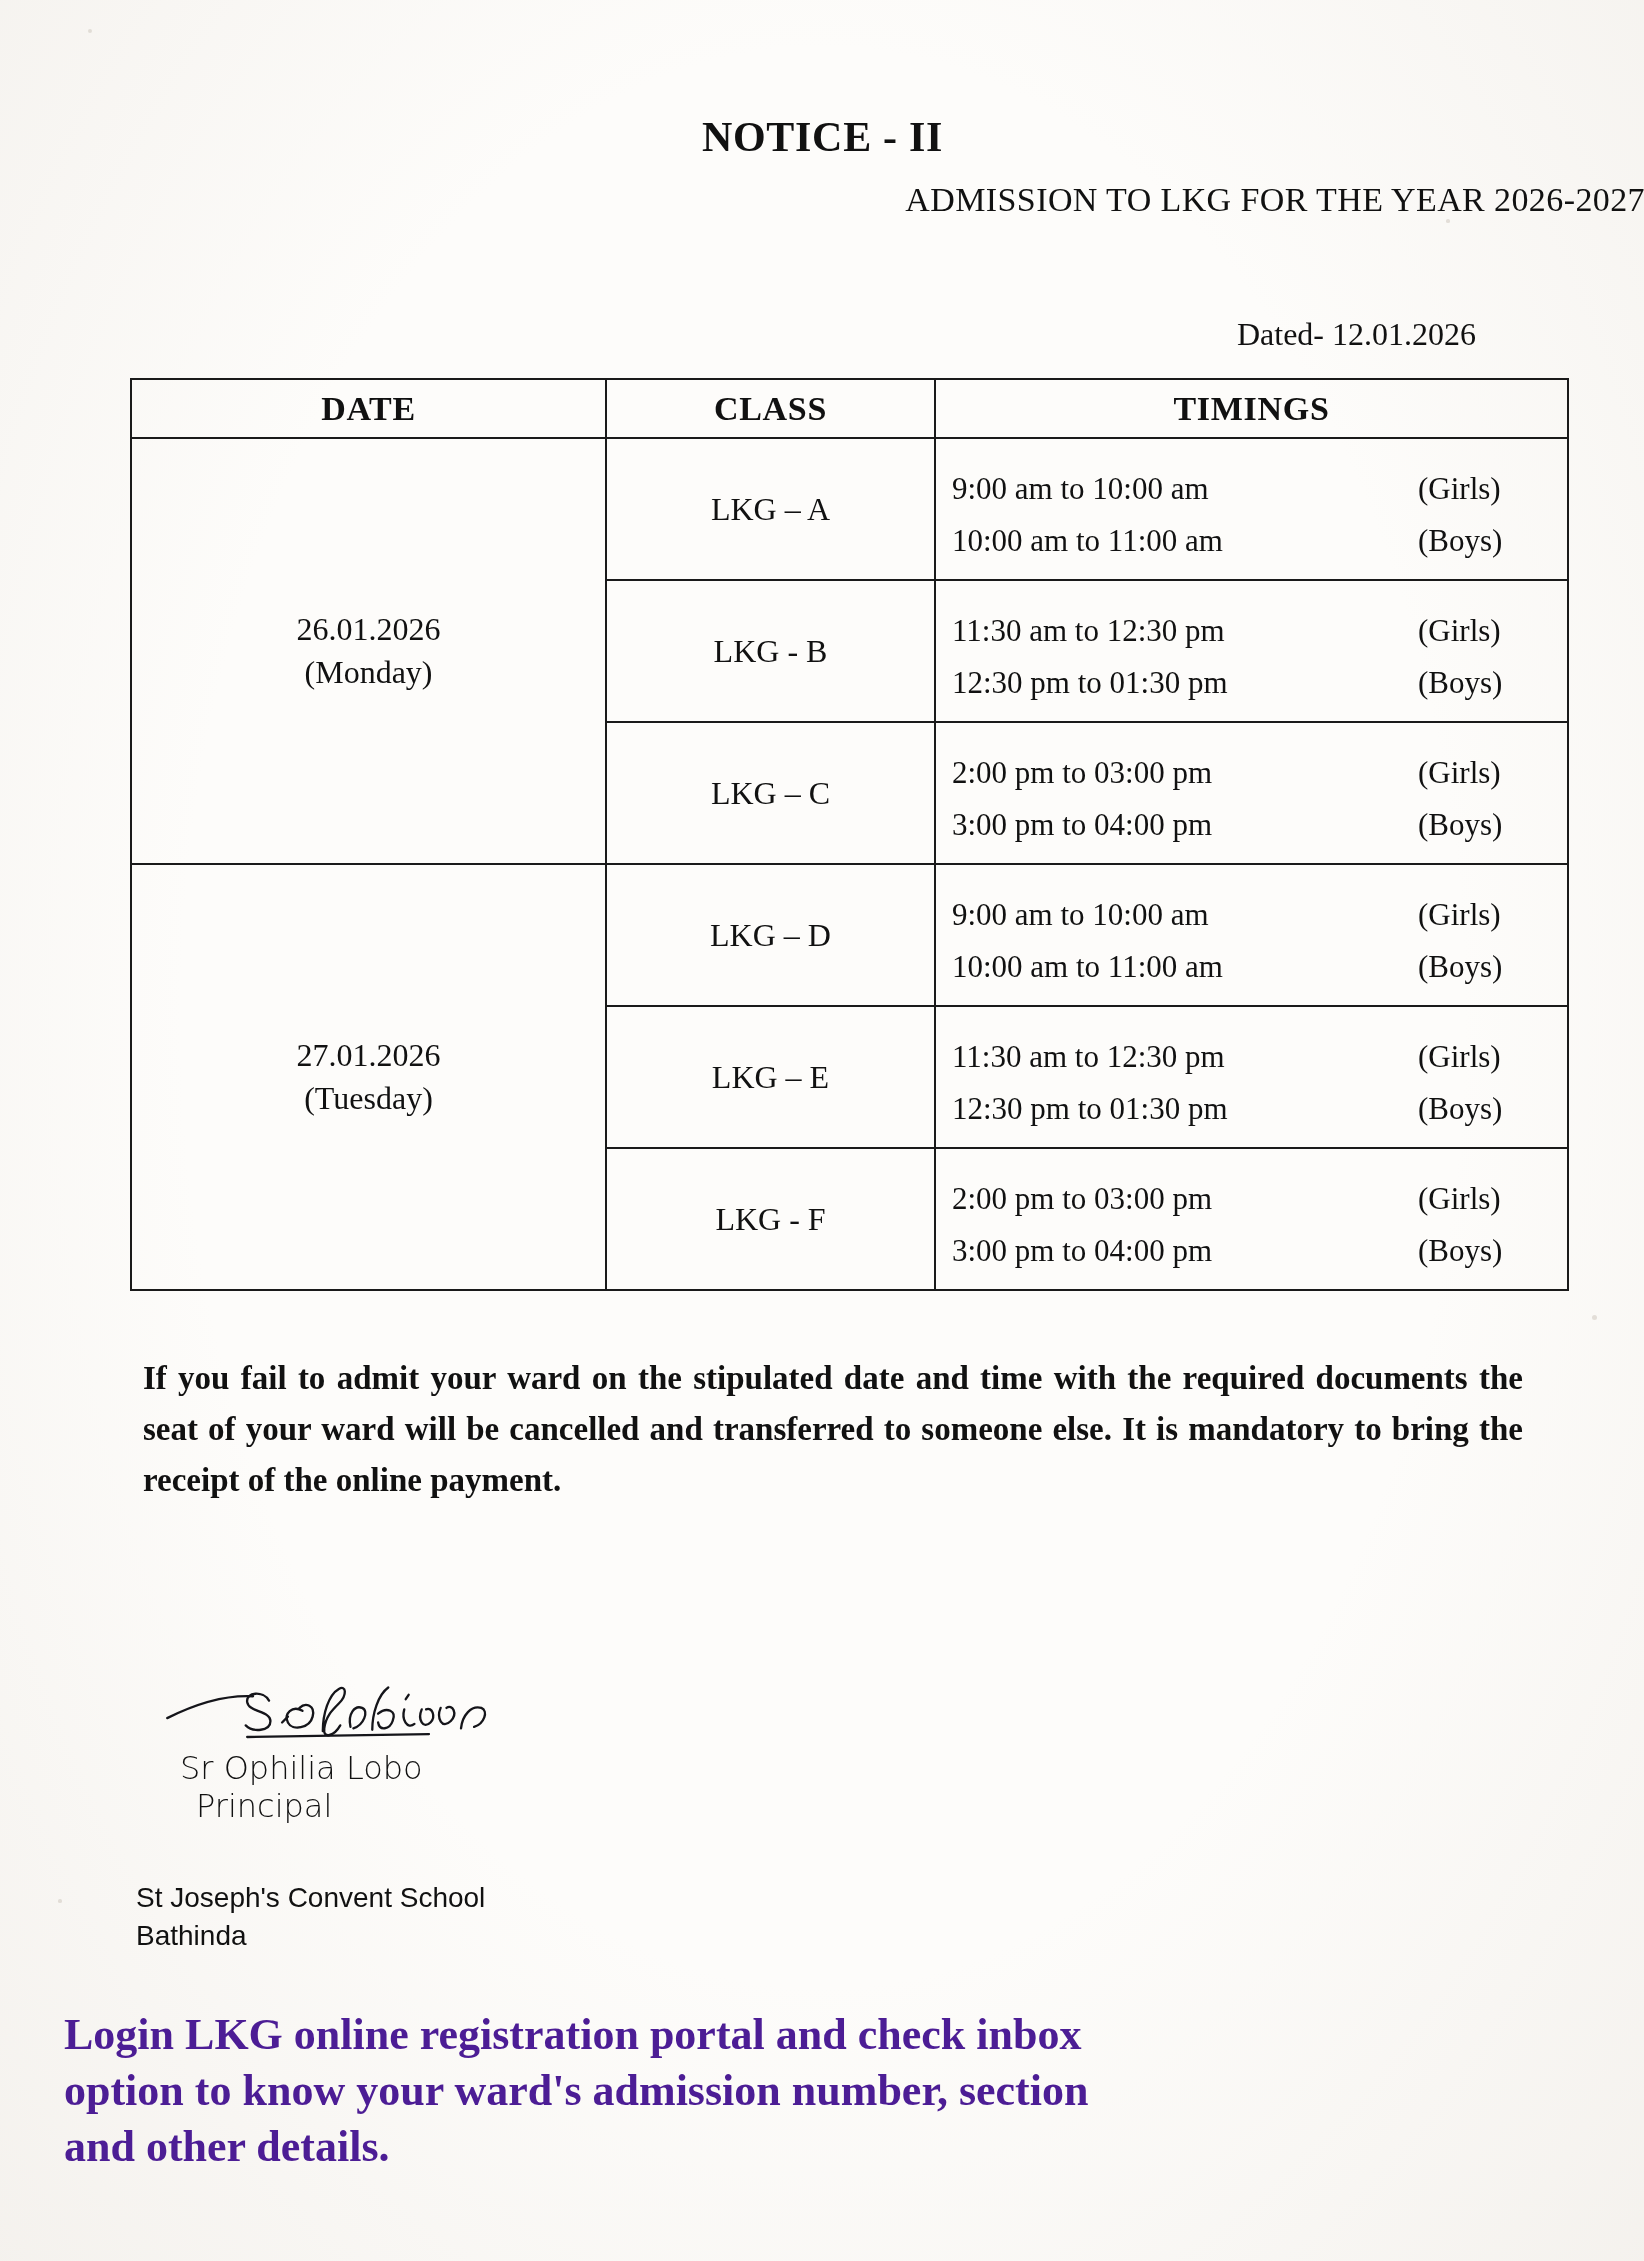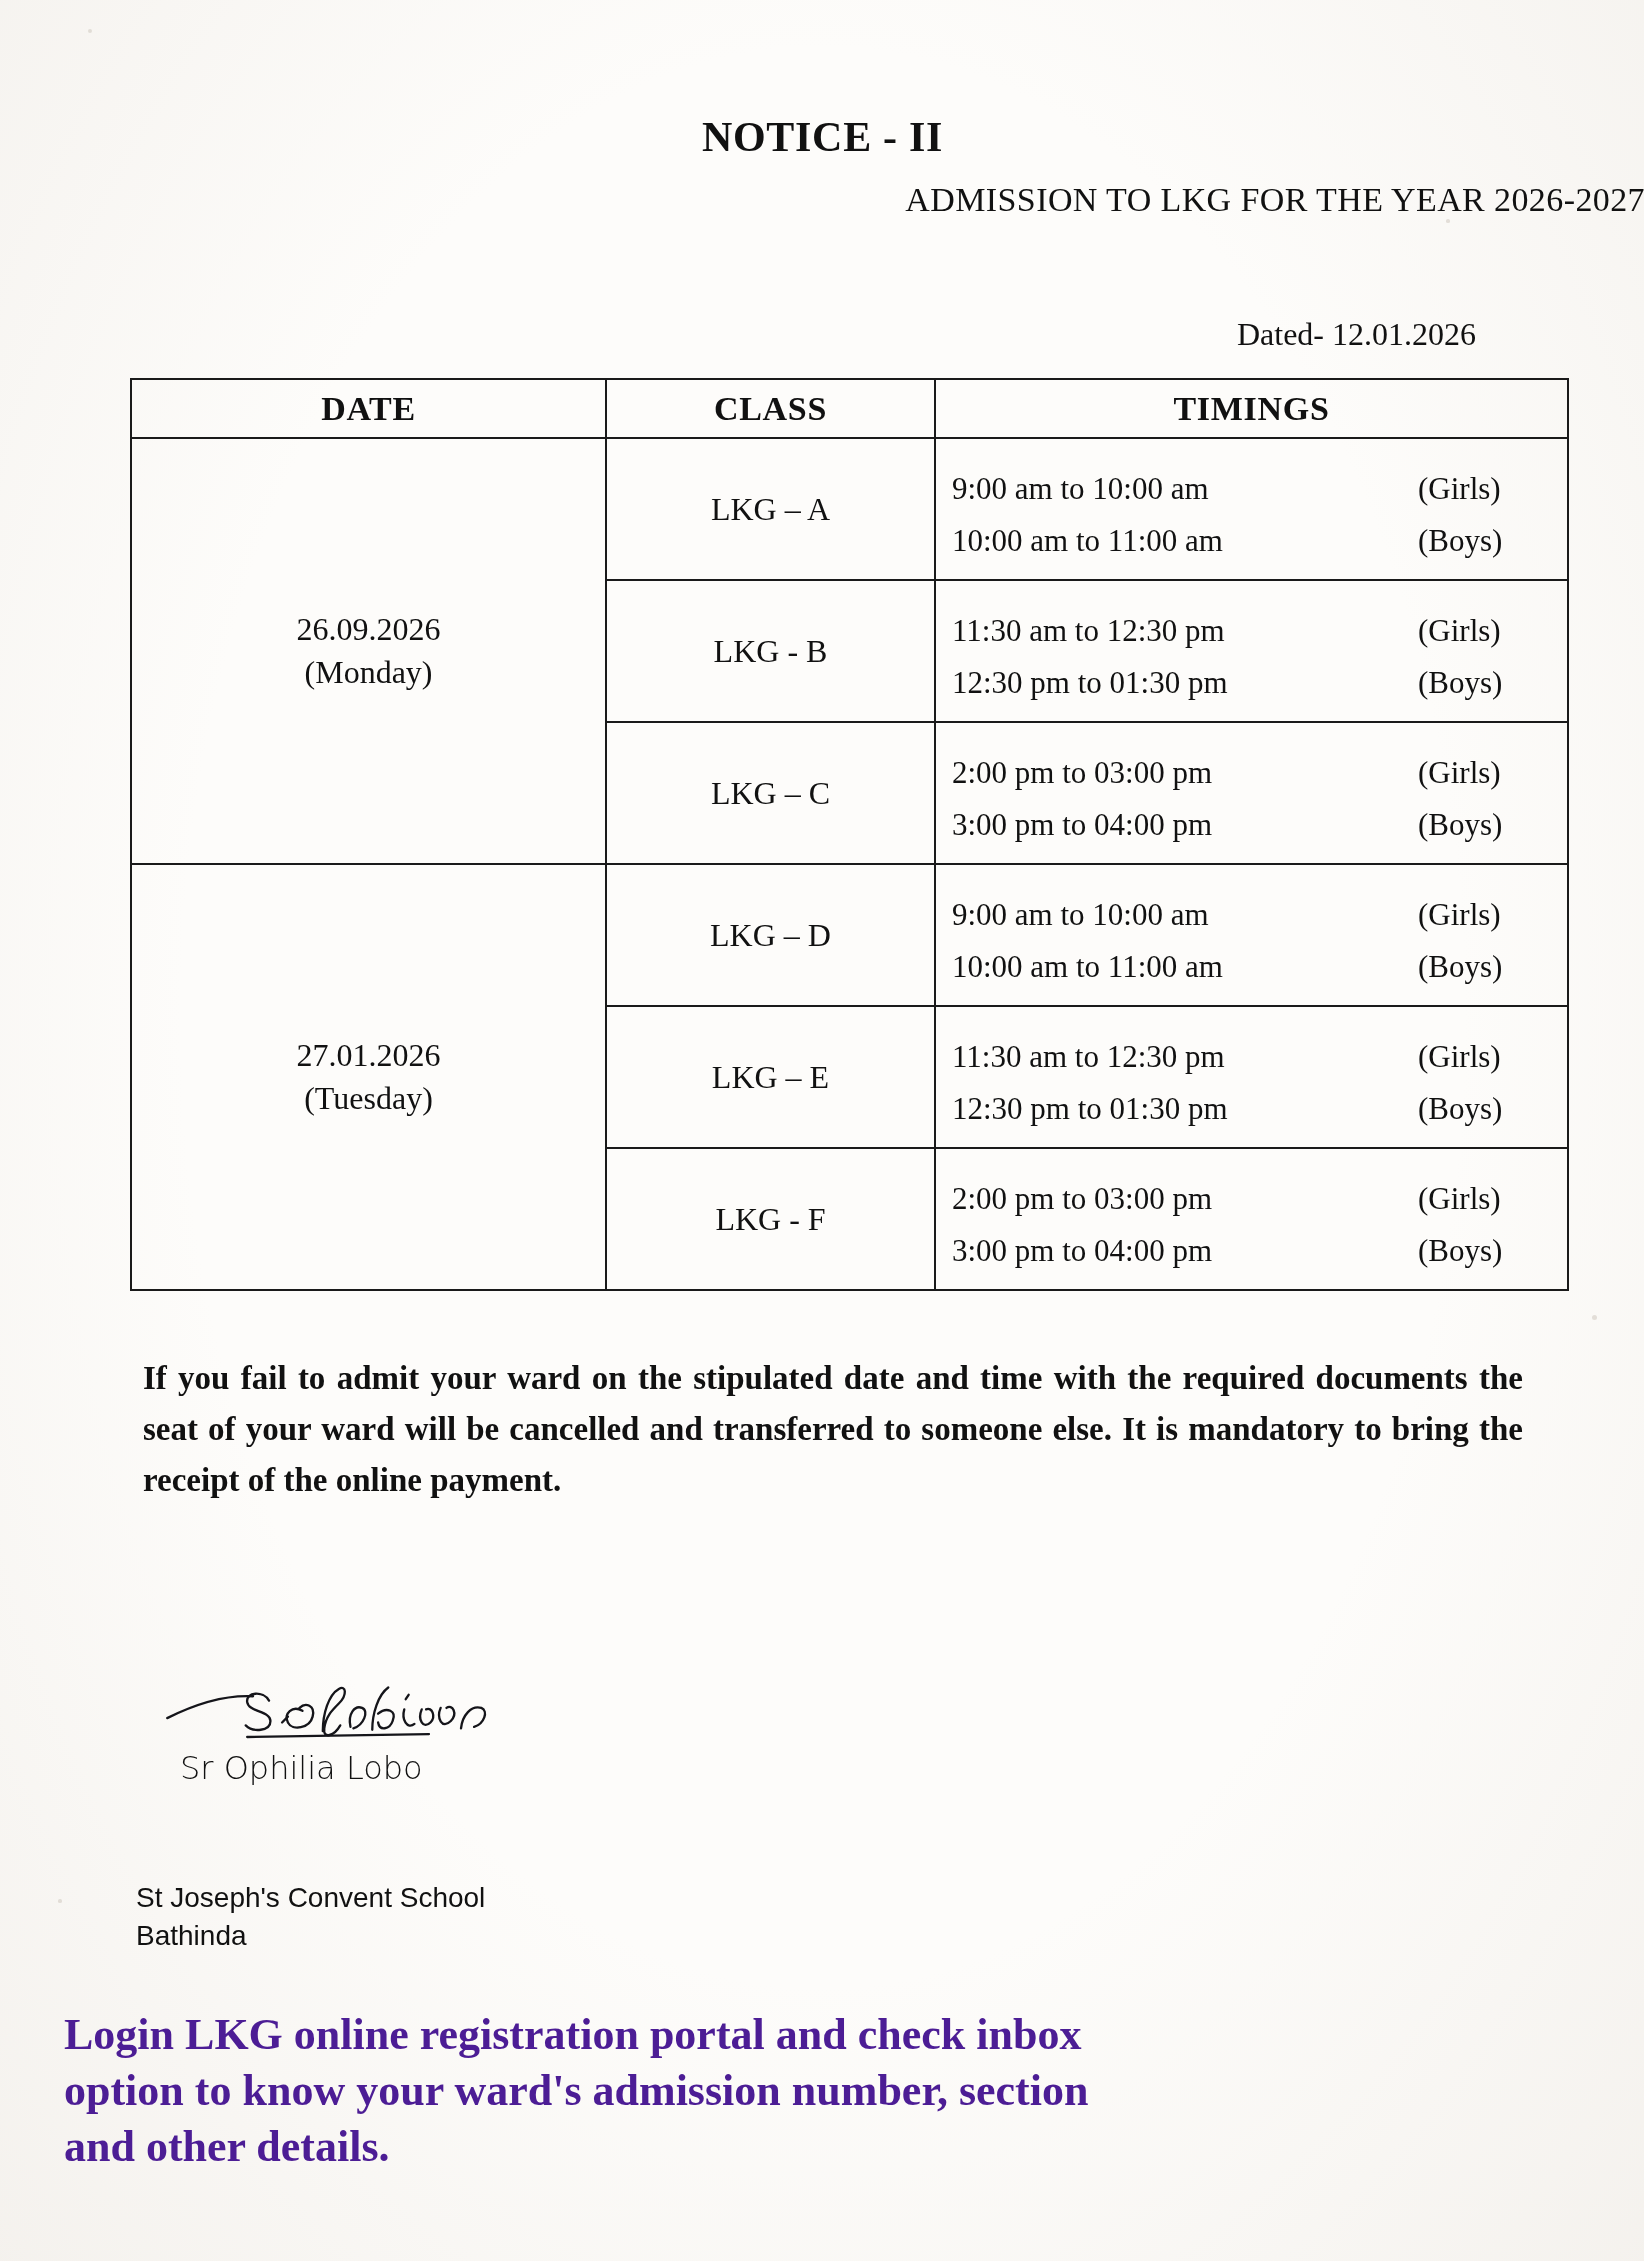--- a/index.html
+++ b/index.html
@@ -198,21 +198,21 @@
       <tr>
         <th>DATE</th>
         <th>CLASS</th>
         <th>TIMINGS</th>
       </tr>
     </thead>
     <tbody>
 
       <tr>
         <td class="date-cell" rowspan="3">
-          <div>26.09.2026</div>
+          <div>26.01.2026</div>
           <div>(Monday)</div>
         </td>
         <td class="class-cell">LKG – A</td>
         <td class="time-cell">
           <div class="time-row">
             <span class="t-time">9:00 am to 10:00 am</span>
             <span class="t-who">(Girls)</span>
           </div>
           <div class="time-row">
             <span class="t-time">10:00 am to 11:00 am</span>
@@ -308,20 +308,21 @@
         <path d="M300,56 C312,46 326,52 320,66 C316,78 302,80 300,68"></path>
         <path d="M338,36 L342,30"></path>
         <path d="M336,50 C332,64 340,78 350,70"></path>
         <path d="M360,50 C354,64 362,78 372,68 C380,60 374,46 366,50"></path>
         <path d="M386,48 C380,62 388,78 400,66 C410,56 402,42 394,48"></path>
         <path d="M414,76 C416,58 428,44 442,48 C452,52 446,70 432,74"></path>
         <path d="M120,88 L370,84"></path>
       </g>
     </svg>
     <div class="sign-name">Sr Ophilia Lobo</div>
+    <div class="sign-role">Principal</div>
   </div>
 
   <div class="school-name">
     <div>St Joseph's Convent School</div>
     <div>Bathinda</div>
   </div>
 
   <div class="redblock">
     <div>Login LKG online registration portal and check inbox</div>
     <div>option to know your ward's admission number, section</div>

